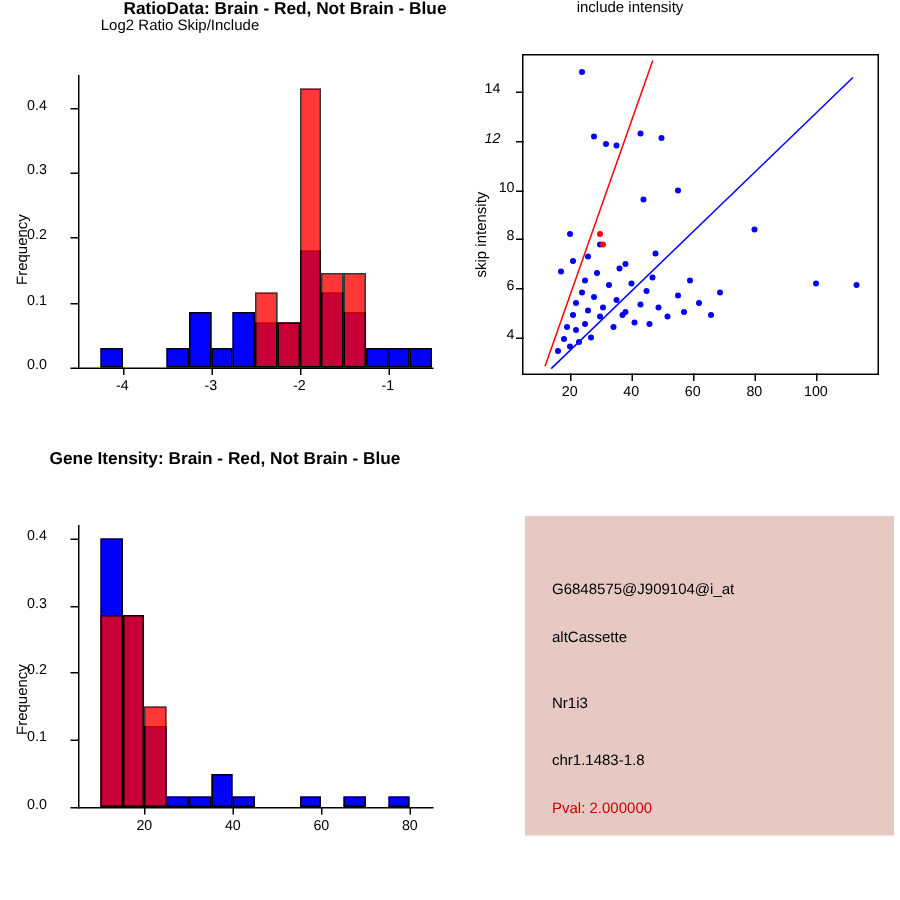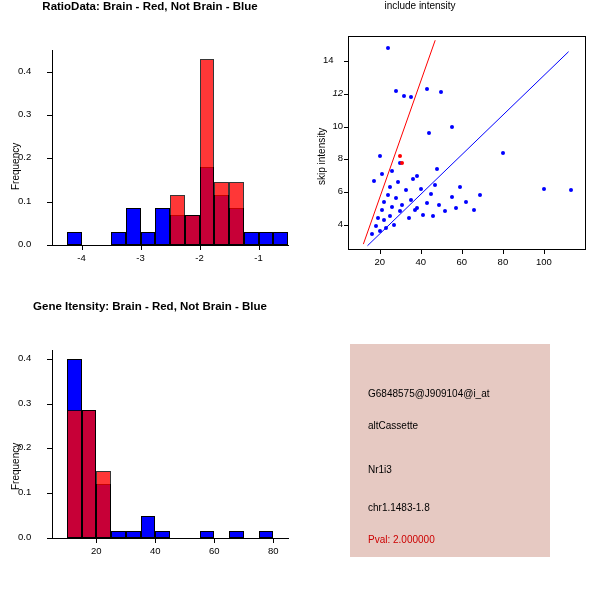--- a/index.html
+++ b/index.html
@@ -22,22 +22,23 @@
   .infotext{font-size:10px;color:#000;position:absolute;white-space:nowrap;}
   .infotext.pval{color:#cc0000;}
   .frame{position:absolute;border:1px solid #000;box-sizing:border-box;}
 </style>
 </head>
 <body>
 
 <div class="page">
 
   <div class="panel" style="left:0;top:0;width:300px;height:300px;">
-    <div class="title" style="left:0;top:8px;width:300px;">RatioData: Brain - Red, Not Brain - Blue</div>
+    <div class="title" style="left:0;top:8px;width:300px;padding-left:40px;">RatioData: Brain - Red, Not Brain - Blue</div>
     <div class="vlabel" style="left:10px;top:190px;">Frequency</div>
+    <div class="axis-label" style="left:40px;top:282px;width:240px;">Log2 Ratio Skip/Include</div>
 
     <div class="plotbox" id="p1" style="left:52px;top:50px;width:236px;height:195px;"></div>
 
     <div class="axisline" style="left:52px;top:50px;width:1px;height:196px;"></div>
 
     <div class="axisline" style="left:52px;top:245px;width:237px;height:1px;"></div>
   <div class="tickmarkh" style="left: 47px; top: 245px; width: 5px;"></div>
       <div class="tick-label" style="left: 18px; top: 238px;">0.0</div>
       <div class="tickmarkh" style="left: 47px; top: 201.667px; width: 5px;"></div>
       <div class="tick-label" style="left: 18px; top: 194.667px;">0.1</div>
@@ -82,21 +83,21 @@
     <div class="plotbox" id="p2" style="left:49px;top:37px;width:236px;height:212px;"></div>
   <div class="tickmarkh" style="left: 44px; top: 224.538px; width: 5px;"></div>
       <div class="tick-label" style="left: 23px; top: 217.538px; width: 20px; text-align: right;">4</div>
       <div class="tickmarkh" style="left: 44px; top: 191.923px; width: 5px;"></div>
       <div class="tick-label" style="left: 23px; top: 184.923px; width: 20px; text-align: right;">6</div>
       <div class="tickmarkh" style="left: 44px; top: 159.308px; width: 5px;"></div>
       <div class="tick-label" style="left: 23px; top: 152.308px; width: 20px; text-align: right;">8</div>
       <div class="tickmarkh" style="left: 44px; top: 126.692px; width: 5px;"></div>
       <div class="tick-label" style="left: 23px; top: 119.692px; width: 20px; text-align: right;">10</div>
       <div class="tickmarkh" style="left: 44px; top: 94.0769px; width: 5px;"></div>
-      <div class="tick-label" style="left: 23px; top: 87.0769px; width: 20px; text-align: right; font-style: italic;">12</div>
+      <div class="tick-label" style="left: 23px; top: 87.0769px; width: 20px;  font-style: italic;">12</div>
       <div class="tickmarkh" style="left: 44px; top: 61.4615px; width: 5px;"></div>
       <div class="tick-label" style="left: 23px; top: 54.4615px; width: 20px; ">14</div>
       <div class="tickmark" style="left: 79.7826px; top: 249px; height: 5px;"></div>
       <div class="tick-label" style="left: 67.7826px; top: 256px; width: 24px; text-align: center;">20</div>
       <div class="tickmark" style="left: 120.826px; top: 249px; height: 5px;"></div>
       <div class="tick-label" style="left: 108.826px; top: 256px; width: 24px; text-align: center;">40</div>
       <div class="tickmark" style="left: 161.87px; top: 249px; height: 5px;"></div>
       <div class="tick-label" style="left: 149.87px; top: 256px; width: 24px; text-align: center;">60</div>
       <div class="tickmark" style="left: 202.913px; top: 249px; height: 5px;"></div>
       <div class="tick-label" style="left: 190.913px; top: 256px; width: 24px; text-align: center;">80</div>
@@ -199,21 +200,21 @@
       <div class="bar" style="left: 155.25px; top: 231.286px; width: 14.75px; height: 6.71429px; background: rgb(0, 0, 255); z-index: 2; opacity: 1;"></div>
       <div class="bar" style="left: 199.5px; top: 231.286px; width: 14.75px; height: 6.71429px; background: rgb(0, 0, 255); z-index: 2; opacity: 1;"></div>
       <div class="bar" style="left: 229px; top: 231.286px; width: 14.75px; height: 6.71429px; background: rgb(0, 0, 255); z-index: 2; opacity: 1;"></div>
       <div class="bar" style="left: 258.5px; top: 231.286px; width: 14.75px; height: 6.71429px; background: rgb(0, 0, 255); z-index: 2; opacity: 1;"></div>
       <div class="bar" style="left: 66.75px; top: 110.429px; width: 14.75px; height: 127.571px; background: rgb(255, 0, 0); z-index: 3; opacity: 0.78;"></div>
       <div class="bar" style="left: 81.5px; top: 110.429px; width: 14.75px; height: 127.571px; background: rgb(255, 0, 0); z-index: 3; opacity: 0.78;"></div>
       <div class="bar" style="left: 96.25px; top: 170.857px; width: 14.75px; height: 67.1429px; background: rgb(255, 0, 0); z-index: 3; opacity: 0.78;"></div>
     </div>
 
   <div class="panel" style="left:300px;top:300px;width:300px;height:300px;">
-    <div class="infobox" id="infobox" style="left: 50px; top: 44px; width: 200px; height: 213px; background: rgb(230, 201, 194);">
+    <div class="infobox" id="infobox" style="left: 50px; top: 44px; width: 228px; height: 213px; background: rgb(230, 201, 194); padding-left: 18px;">
       <div class="infotext" style="left:18px;top:44px;">G6848575@J909104@i_at</div>
       <div class="infotext" style="left:18px;top:76px;">altCassette</div>
       <div class="infotext" style="left:18px;top:120px;">Nr1i3</div>
       <div class="infotext" style="left:18px;top:158px;">chr1.1483-1.8</div>
       <div class="infotext pval" style="left: 18px; top: 190px; color: rgb(204, 0, 0);">Pval: 2.000000</div>
     </div>
   </div>
 
 </div>
 

